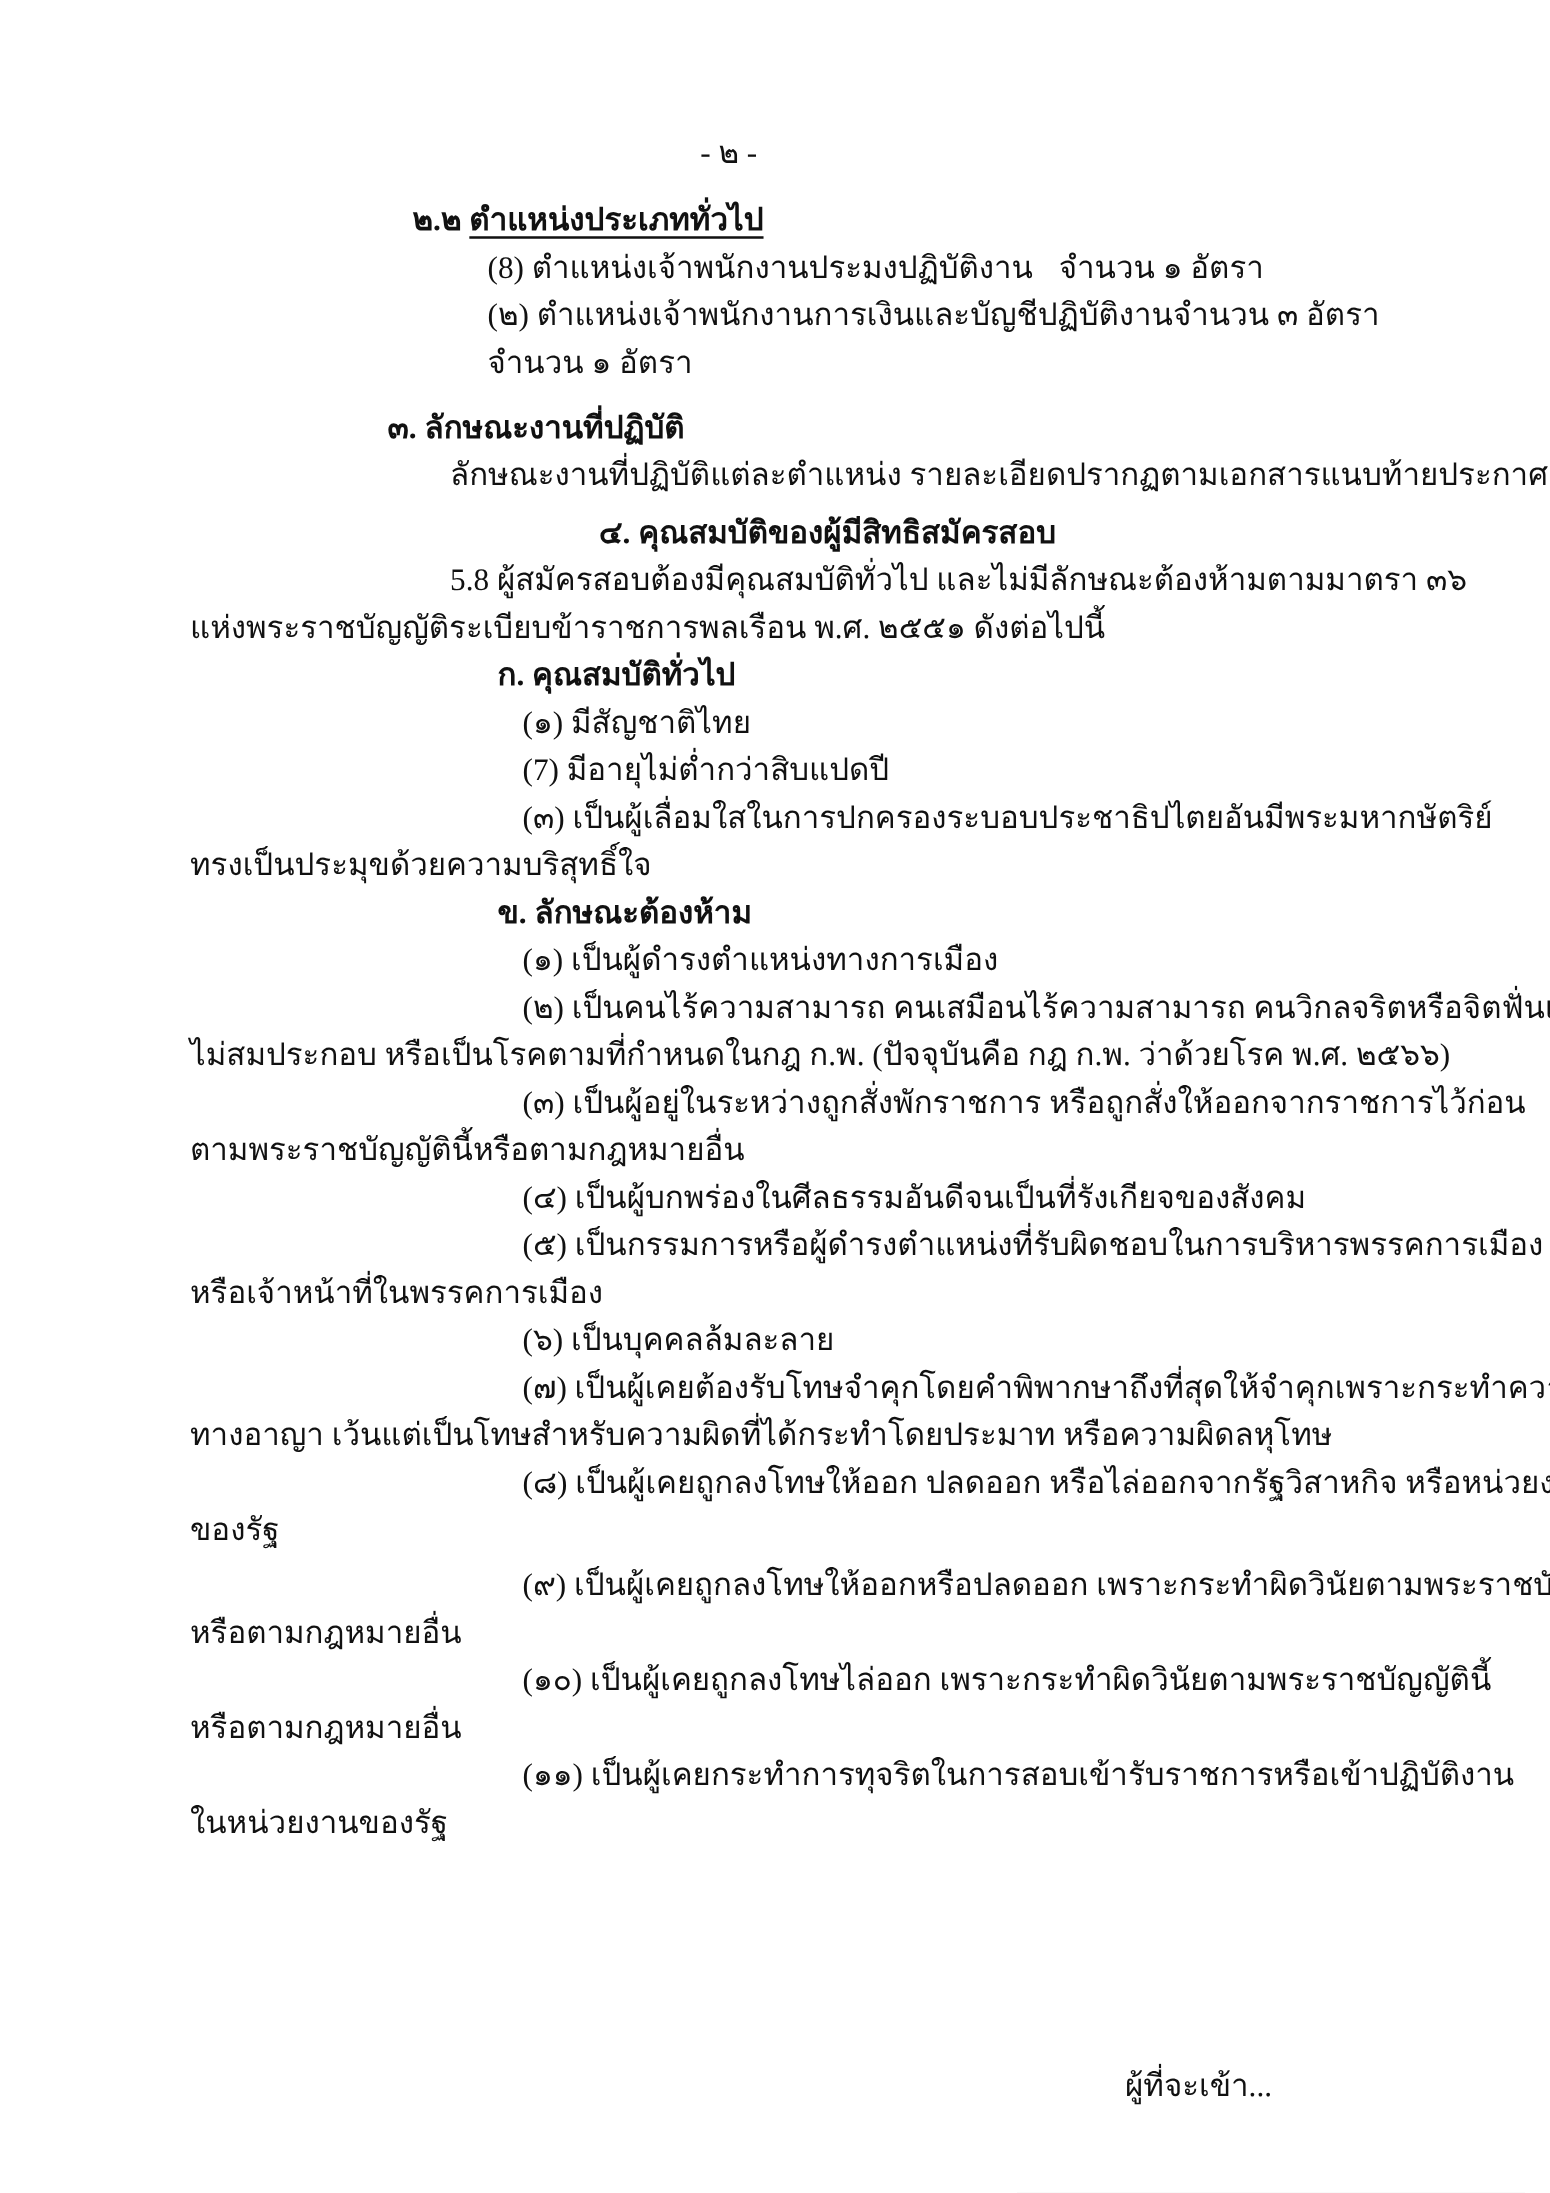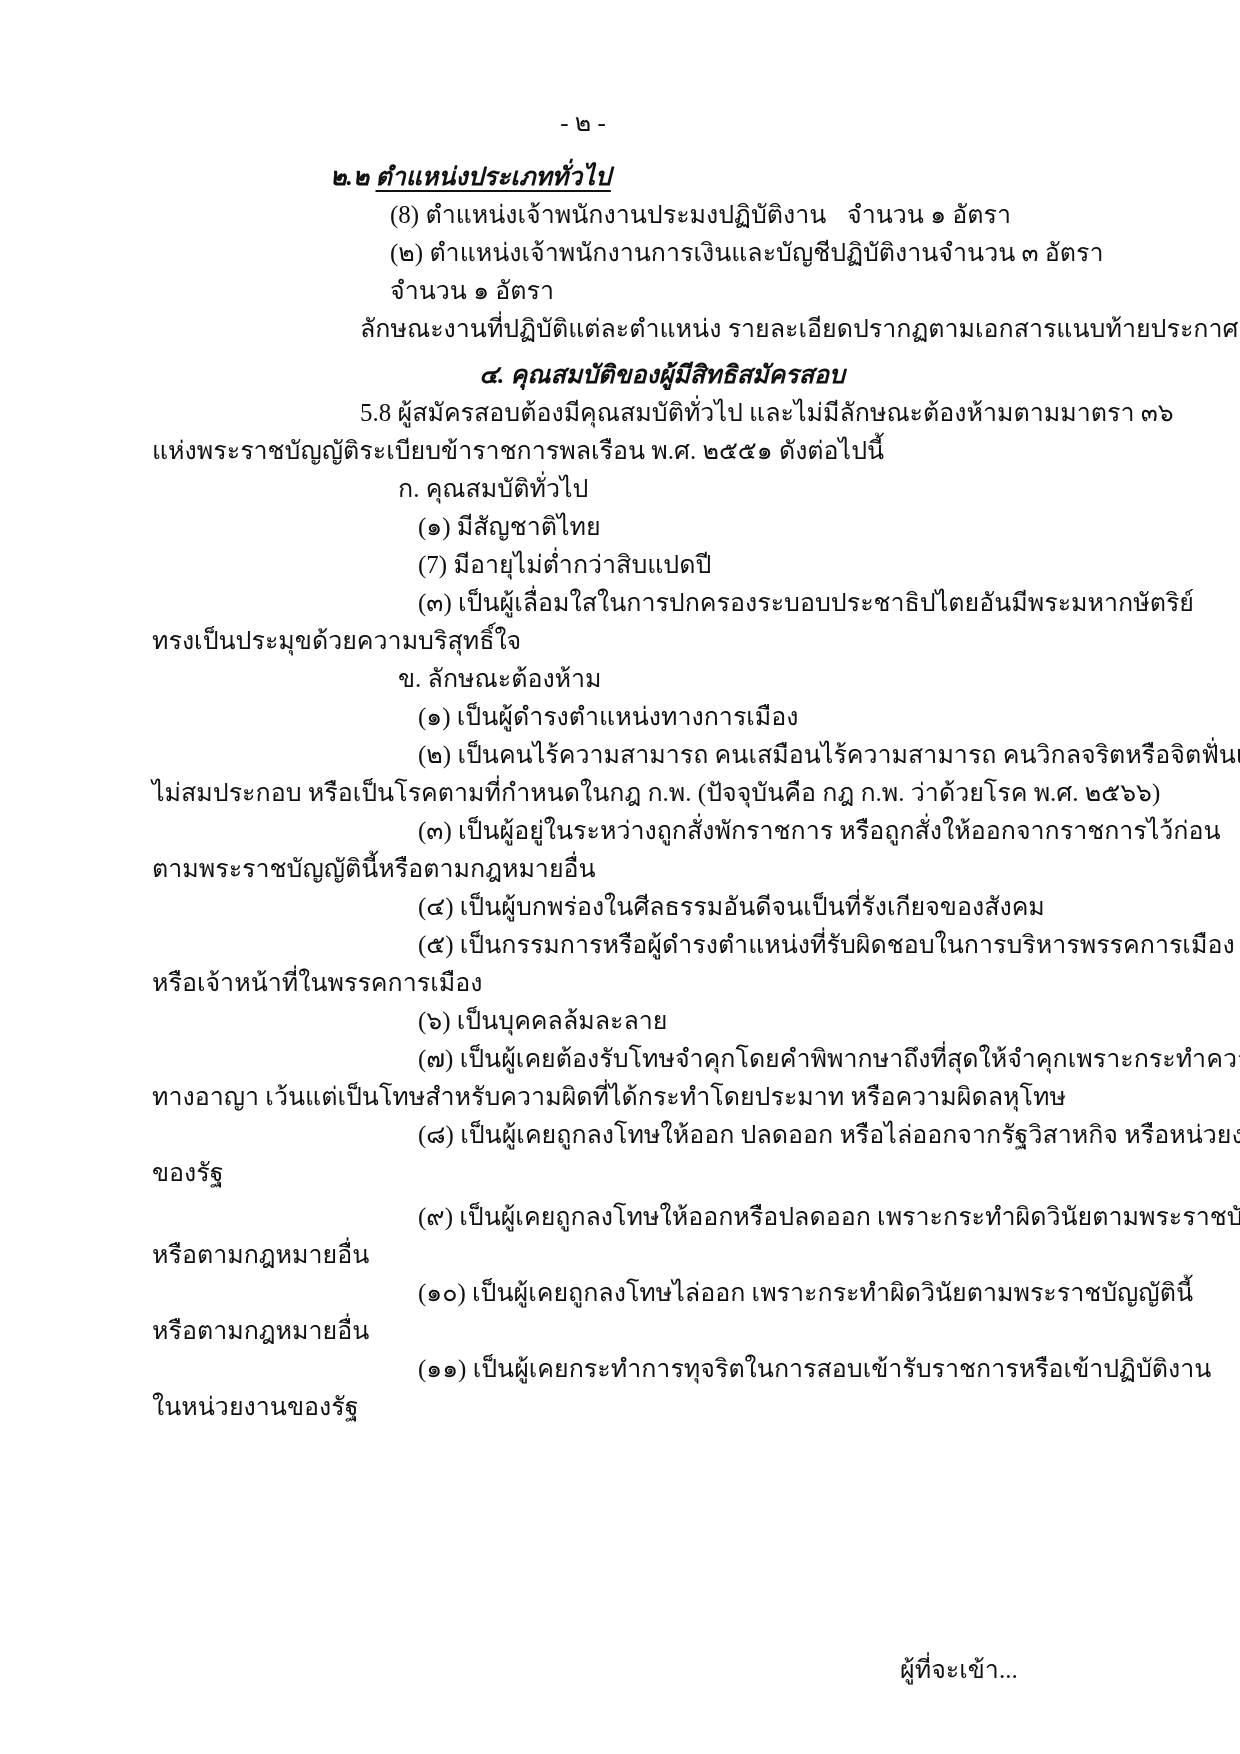--- a/index.html
+++ b/index.html
@@ -21,26 +21,26 @@
     left: 152px; top: 104px;
     width: 862px;
   }
   .ln {
     line-height: 38px;
     min-height: 38px;
     white-space: nowrap;
     margin: 0;
   }
   .center { text-align: center; }
-  .b { font-weight: bold; font-style: italic; }
+  .b { font-weight: bold; }
   .u { text-decoration: underline; text-underline-offset: 5px; }
   .ind-a { padding-left: 158px; }   
   .ind-b { padding-left: 178px; }   
   .ind-c { padding-left: 208px; }   
-  .ind-d { padding-left: 246px; }   
+  .ind-d { padding-left: 246px; font-weight: bold; }   
   .ind-e { padding-left: 266px; }   
   .ind-f { padding-left: 238px; }   
   .mt-1 { margin-top: 16px; }
   .mt-2 { margin-top: 14px; }
   .mt-3 { margin-top: 8px; text-align: center; }
   .mt-4 { margin-top: 6px; }
   .pos-row { display: flex; }
   .pos-title { flex: 1 1 auto; }
   .pos-count { flex: 0 0 167px; width: 167px; }
   .footer-catchword {
@@ -69,20 +69,21 @@
       <span class="pos-count">จำนวน ๑ อัตรา</span>
     </p>
     <p class="ln ind-f pos-row">
       <span class="pos-title">(๒) ตำแหน่งเจ้าพนักงานการเงินและบัญชีปฏิบัติงาน</span>
       <span class="pos-count">จำนวน ๓ อัตรา</span>
     </p>
     <p class="ln ind-f pos-row">
       <span class="pos-count">จำนวน ๑ อัตรา</span>
     </p>
 
+    <p class="ln ind-a b mt-2">๓. ลักษณะงานที่ปฏิบัติ</p>
     <p class="ln ind-c">ลักษณะงานที่ปฏิบัติแต่ละตำแหน่ง รายละเอียดปรากฏตามเอกสารแนบท้ายประกาศ ๑ – ๕</p>
 
     <p class="ln ind-a b mt-3">๔. คุณสมบัติของผู้มีสิทธิสมัครสอบ</p>
     <p class="ln ind-c">5.8 ผู้สมัครสอบต้องมีคุณสมบัติทั่วไป และไม่มีลักษณะต้องห้ามตามมาตรา ๓๖</p>
     <p class="ln">แห่งพระราชบัญญัติระเบียบข้าราชการพลเรือน พ.ศ. ๒๕๕๑ ดังต่อไปนี้</p>
 
     <p class="ln ind-d">ก. คุณสมบัติทั่วไป</p>
     <p class="ln ind-e">(๑) มีสัญชาติไทย</p>
     <p class="ln ind-e">(7) มีอายุไม่ต่ำกว่าสิบแปดปี</p>
     <p class="ln ind-e">(๓) เป็นผู้เลื่อมใสในการปกครองระบอบประชาธิปไตยอันมีพระมหากษัตริย์</p>

